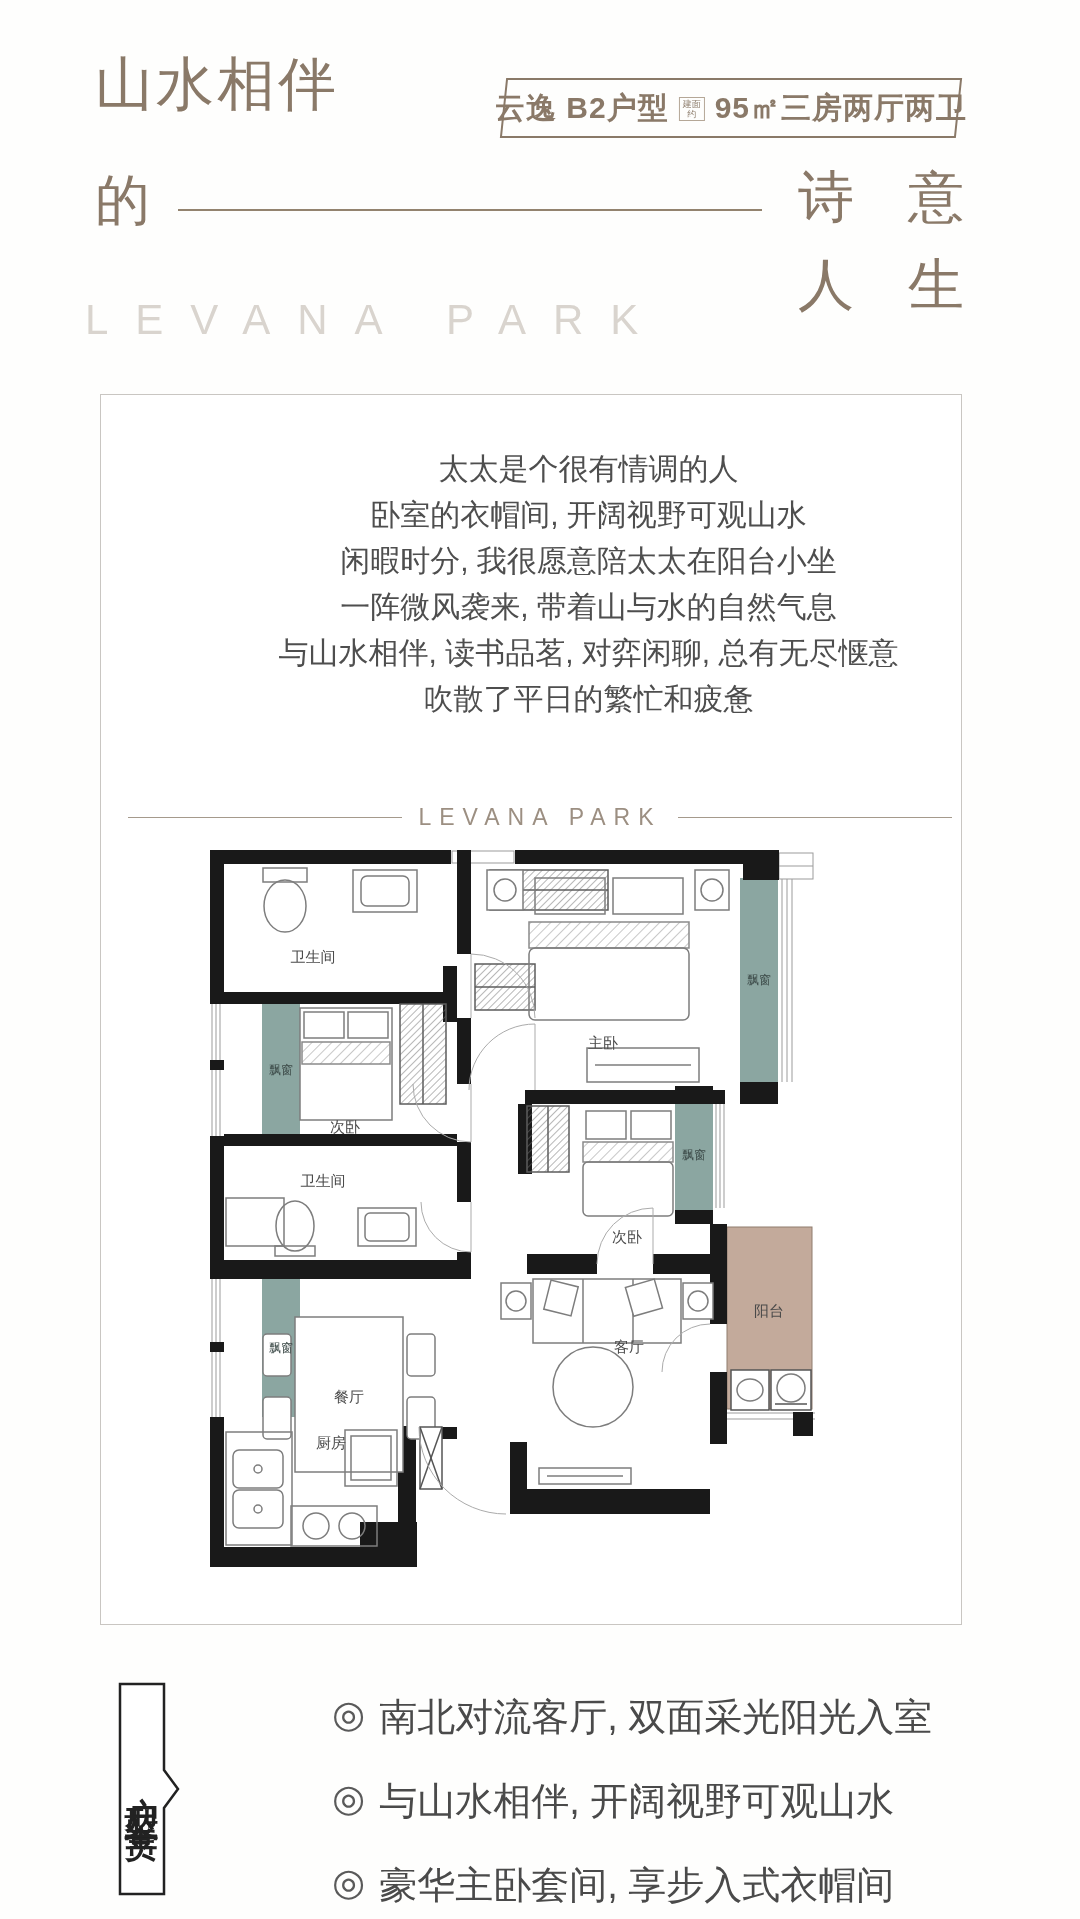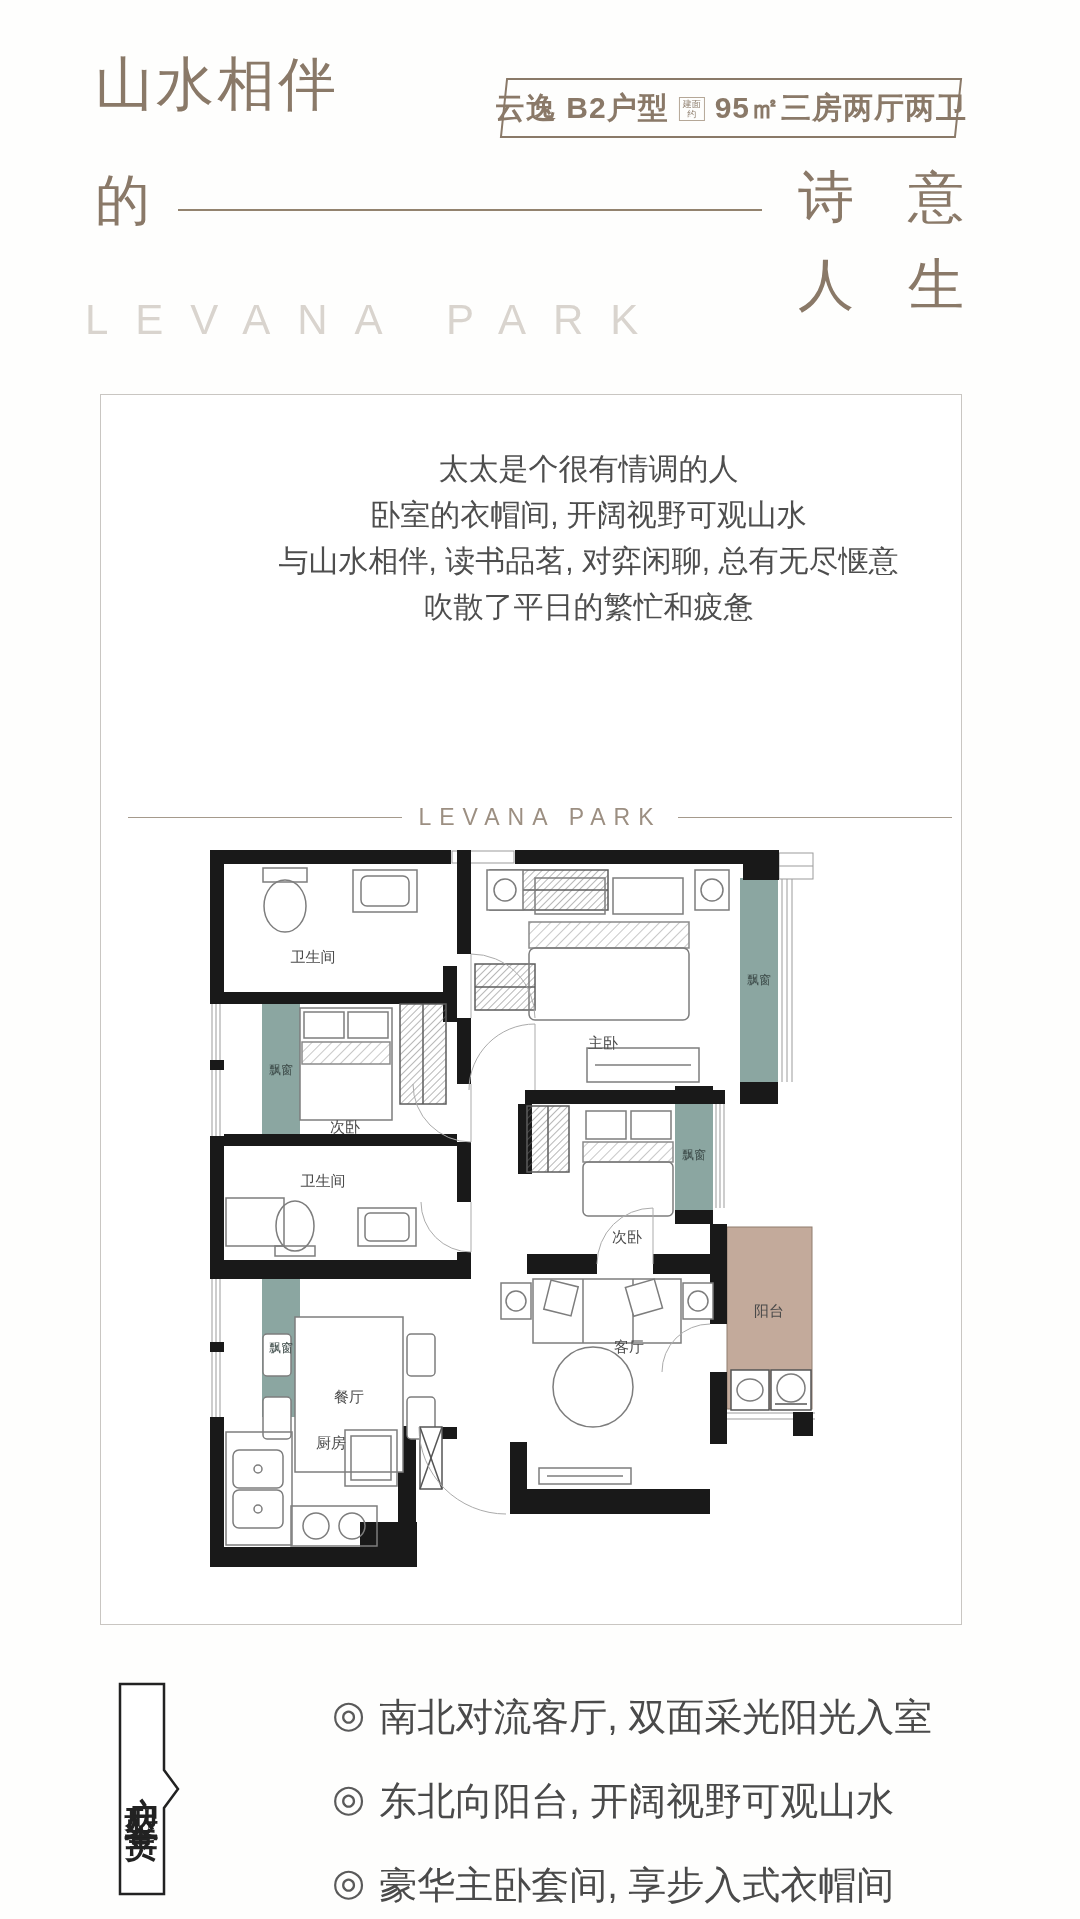--- a/index.html
+++ b/index.html
@@ -75,20 +75,22 @@
     <span>人</span>
     <span>生</span>
   </div>
   <div class="abs watermark">LEVANA PARK</div>
 
   <div class="abs card"></div>
 
   <div class="abs paragraph">
     <div>太太是个很有情调的人</div>
     <div>卧室的衣帽间, 开阔视野可观山水</div>
+    <div>闲暇时分, 我很愿意陪太太在阳台小坐</div>
+    <div>一阵微风袭来, 带着山与水的自然气息</div>
     <div>与山水相伴, 读书品茗, 对弈闲聊, 总有无尽惬意</div>
     <div>吹散了平日的繁忙和疲惫</div>
   </div>
 
   <div class="abs divider">
     <div class="dline"></div>
     <div class="dlabel">LEVANA PARK</div>
     <div class="dline"></div>
   </div>
 
@@ -306,21 +308,21 @@
   </svg>
   <div class="abs taglabel">户型鉴赏</div>
 
   <div class="abs bullets">
     <div class="bullet-row">
       <span class="bullet-marker">◎</span>
       <span>南北对流客厅, 双面采光阳光入室</span>
     </div>
     <div class="bullet-row">
       <span class="bullet-marker">◎</span>
-      <span>东北向阳台, 开阔视野可观山水</span>
+      <span>与山水相伴, 开阔视野可观山水</span>
     </div>
     <div class="bullet-row">
       <span class="bullet-marker">◎</span>
       <span>豪华主卧套间, 享步入式衣帽间</span>
     </div>
   </div>
 
 </div>
 
 </body></html>

